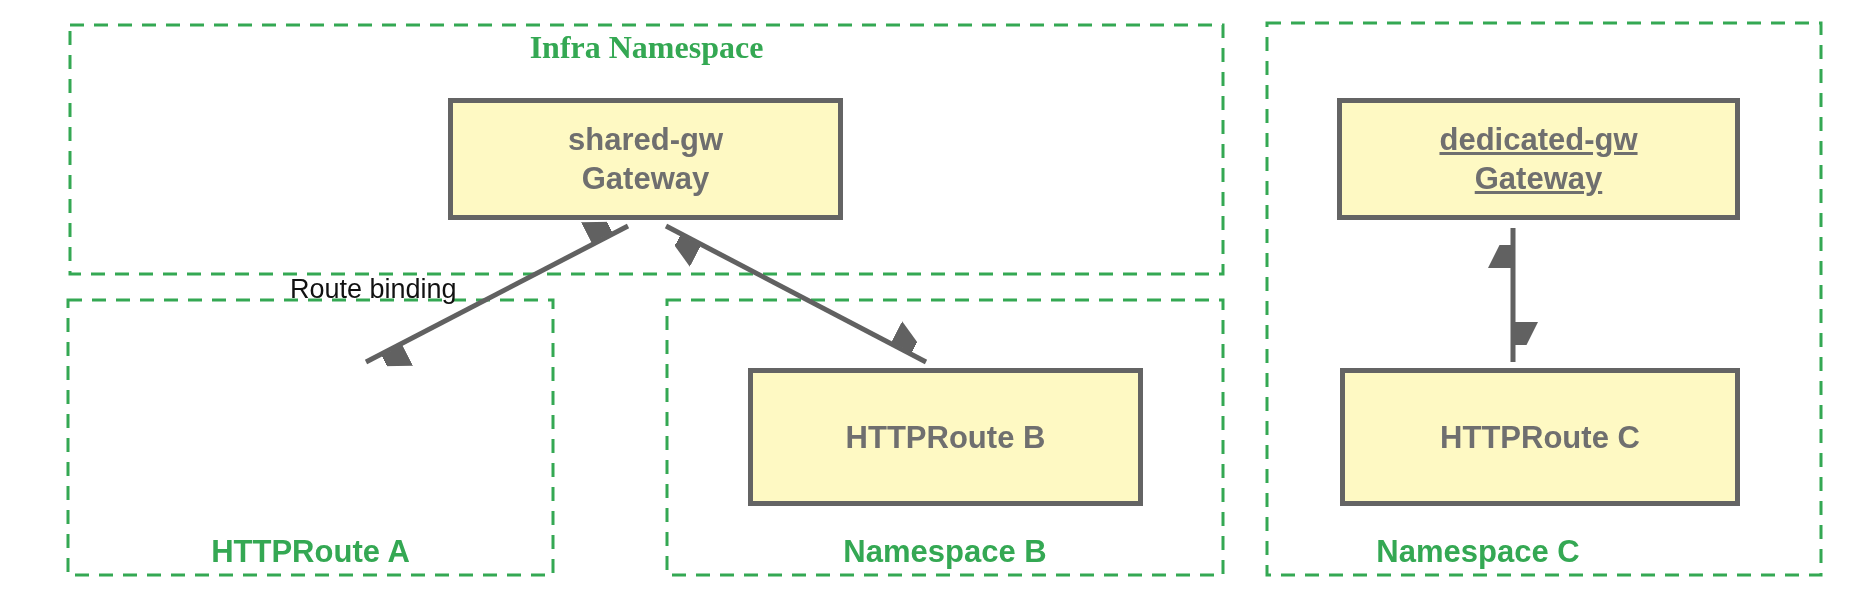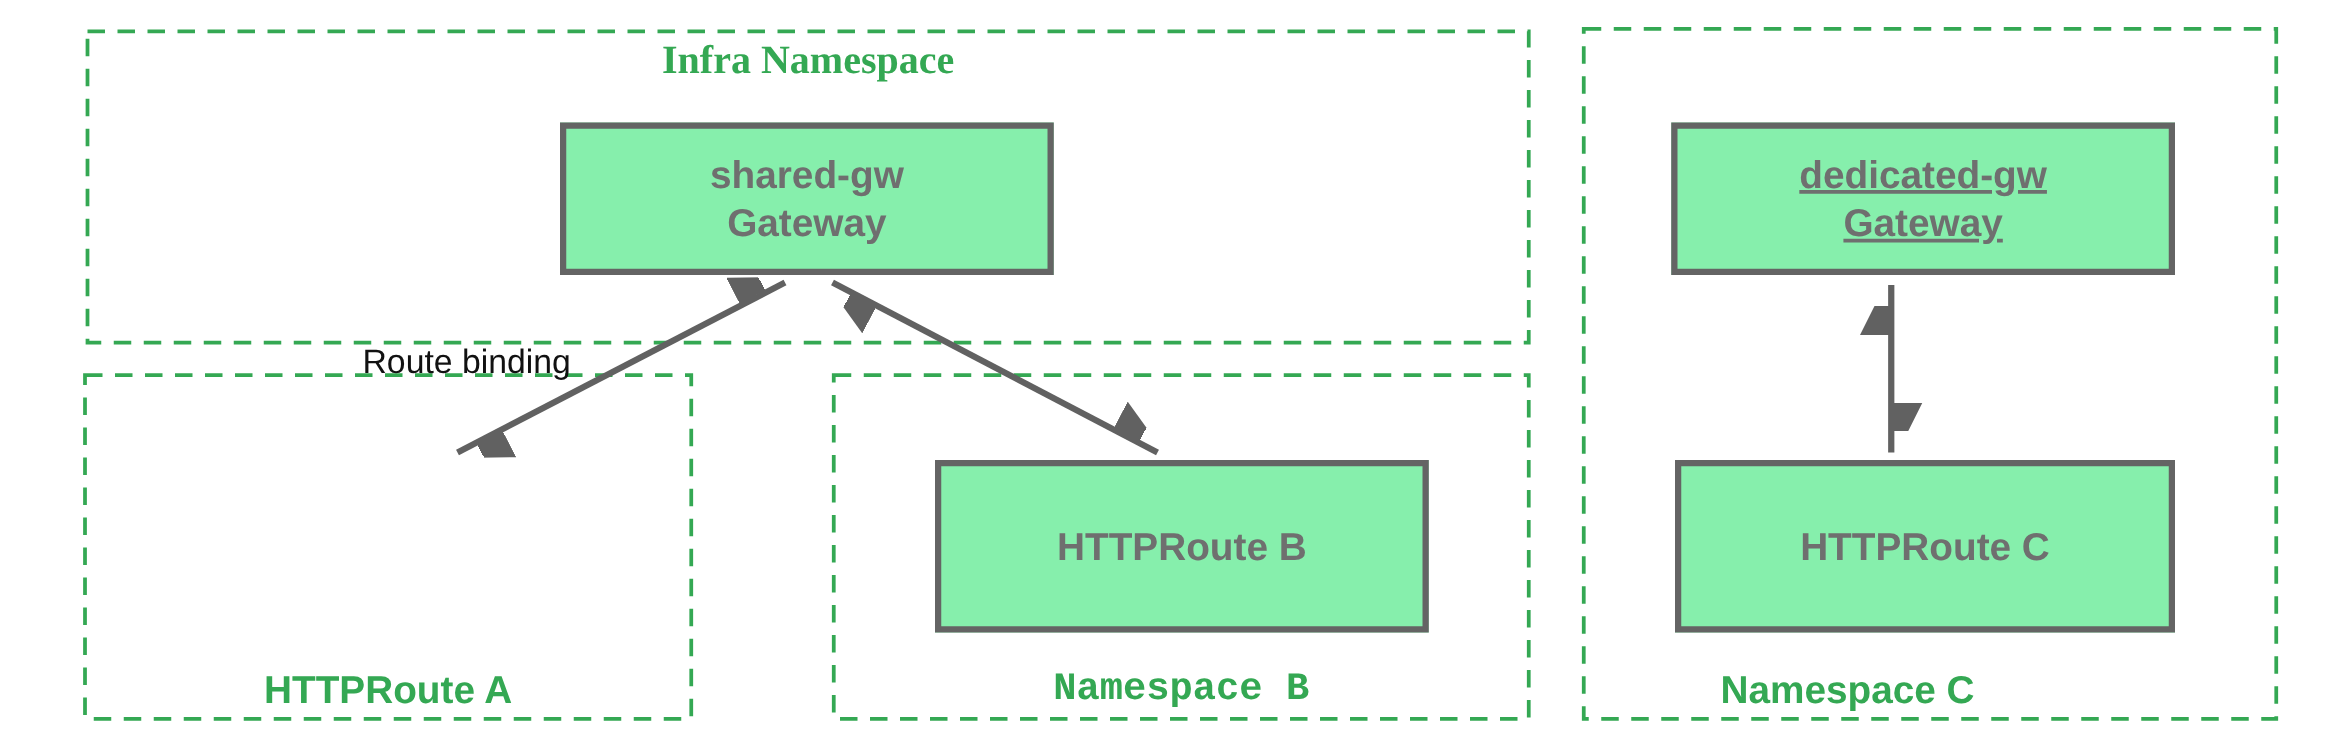--- a/index.html
+++ b/index.html
@@ -30,21 +30,21 @@
     stroke-dasharray: 14 10;
   }
   .connector {
     stroke: #616161;
     stroke-width: 5;
     fill: none;
   }
   .box {
     position: absolute;
     box-sizing: border-box;
-    background: #86efac;
+    background: #fef9c3;
     border: 5px solid #646464;
     color: #6f6f6f;
     font-weight: bold;
     font-size: 31px;
     line-height: 39px;
     display: flex;
     flex-direction: column;
     align-items: center;
     justify-content: center;
     text-align: center;
@@ -82,21 +82,21 @@
     <rect class="ns-rect" x="667" y="300" width="556" height="275"></rect>
     <rect class="ns-rect" x="1267" y="23" width="554" height="552"></rect>
 
     <line class="connector" x1="628" y1="226" x2="366" y2="362" marker-start="url(#arrowhead)" marker-end="url(#arrowhead)"></line>
     <line class="connector" x1="666" y1="226" x2="926" y2="362" marker-start="url(#arrowhead)" marker-end="url(#arrowhead)"></line>
     <line class="connector" x1="1513" y1="228" x2="1513" y2="362" marker-start="url(#arrowhead)" marker-end="url(#arrowhead)"></line>
   </svg>
 
   <div class="ns-label" style="left:70px; top:31px; width:1153px; font-size:32px;font-family:Liberation Serif, serif;">Infra Namespace</div>
   <div class="ns-label" style="left:68px; top:536px; width:485px;">HTTPRoute A</div>
-  <div class="ns-label" style="left:667px; top:536px; width:556px;font-family:Liberation Mono, monospace;">Namespace B</div>
+  <div class="ns-label" style="left:667px; top:536px; width:556px;">Namespace B</div>
   <div class="ns-label" style="left:1201px; top:536px; width:554px;">Namespace C</div>
 
   <div class="box" style="left:448px; top:98px; width:395px; height:122px;">
     <span>shared-gw</span>
     <span>Gateway</span>
   </div>
 
 
   <div class="box" style="left:748px; top:368px; width:395px; height:138px;">
     <span>HTTPRoute B</span>

